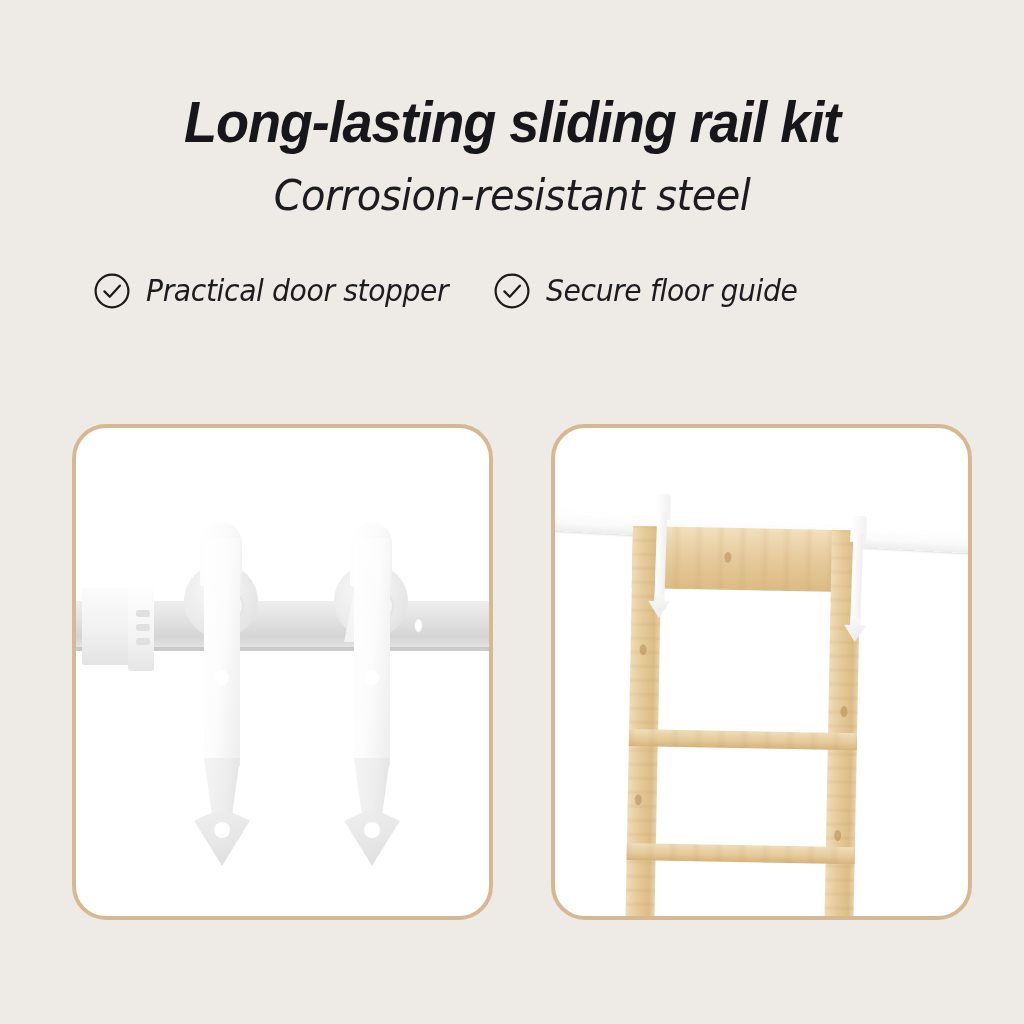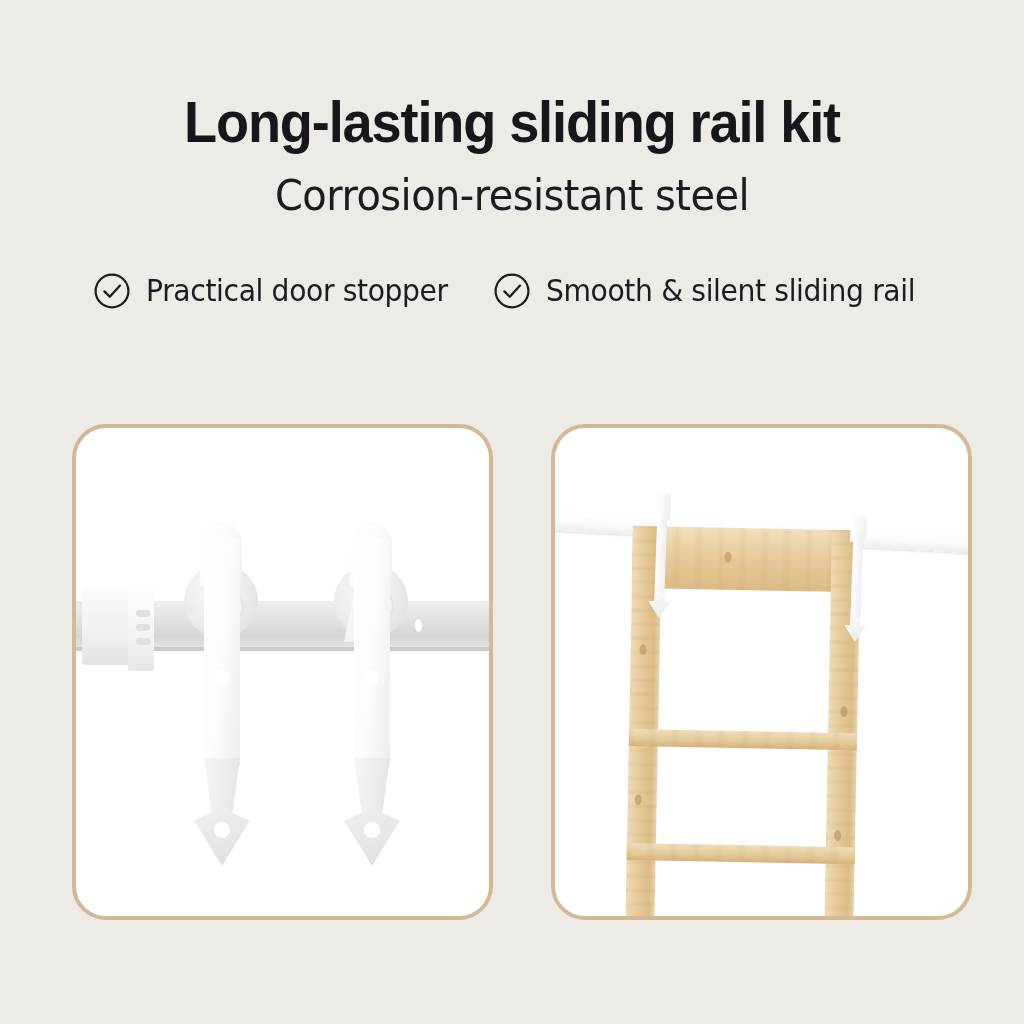--- a/index.html
+++ b/index.html
@@ -12,20 +12,21 @@
     background: #eeebe6;
     font-family: "Liberation Sans", sans-serif;
     overflow: hidden;
     position: relative;
   }
   .page {
     position: absolute;
     inset: 0;
     width: 972px;
     height: 1024px;
+    font-style: italic;
   }
 
   
   .title {
     position: absolute;
     left: 0;
     top: 92px;
     width: 1024px;
     text-align: center;
     font-family: "Liberation Sans", sans-serif;
@@ -367,28 +368,28 @@
 
 
     <div class="feature">
       <svg class="check-icon" viewBox="0 0 40 40">
         <circle cx="20" cy="20" r="16.4" fill="none" stroke="#1a1a1a" stroke-width="2.2"></circle>
         <polyline points="12.4,20.4 17.8,25.8 28,14.6" fill="none" stroke="#1a1a1a" stroke-width="2.2" stroke-linecap="round" stroke-linejoin="round"></polyline>
       </svg>
       <span class="f-label">Practical door stopper</span>
     </div>
 
-
     <div class="feature">
       <svg class="check-icon" viewBox="0 0 40 40">
         <circle cx="20" cy="20" r="16.4" fill="none" stroke="#1a1a1a" stroke-width="2.2"></circle>
         <polyline points="12.4,20.4 17.8,25.8 28,14.6" fill="none" stroke="#1a1a1a" stroke-width="2.2" stroke-linecap="round" stroke-linejoin="round"></polyline>
       </svg>
-      <span class="f-label">Smooth &amp; silent sliding rail</span>
+      <span class="f-label">Secure floor guide</span>
     </div>
+
 
   </div>
 
   <div class="panel panel-left">
     <div class="panel-stage">
 
       <div class="rail-bar"></div>
       <div class="rail-hole"></div>
 
       <div class="end-stop"></div>

